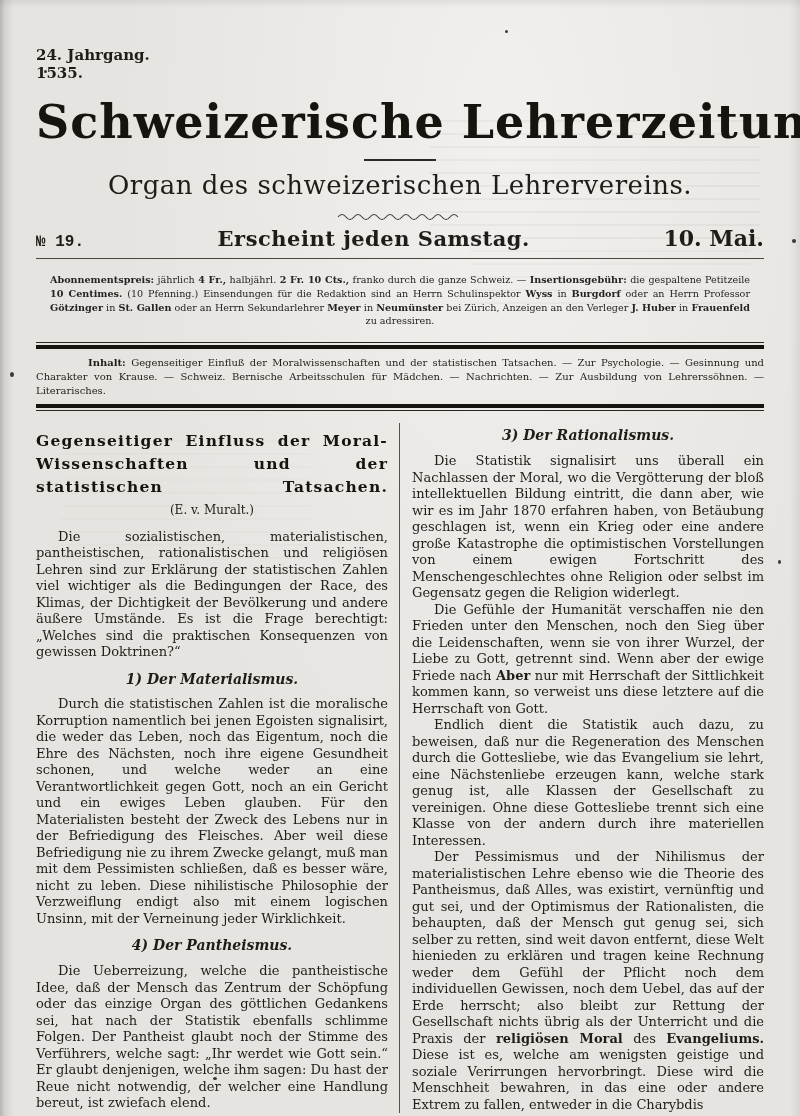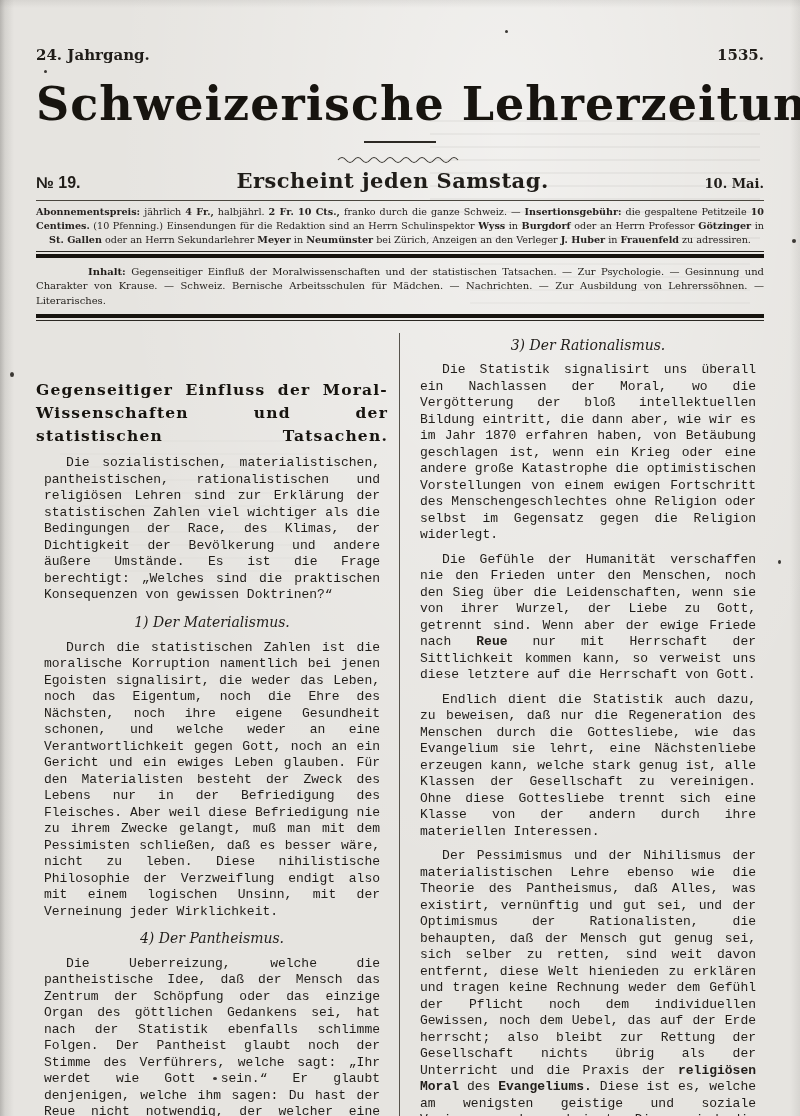--- a/index.html
+++ b/index.html
@@ -25,38 +25,38 @@
     background:repeating-linear-gradient(180deg, rgba(110,108,104,.12) 0 2px, rgba(0,0,0,0) 2px 13px);
     filter:blur(.4px);}
   .bleed.b1{left:430px;top:120px;width:330px;height:120px;}
   .bleed.b2{left:60px;top:440px;width:250px;height:140px;opacity:.25;}
   .bleed.b3{left:470px;top:250px;width:280px;height:60px;opacity:.4;}
 
   .speck{position:absolute;background:#3a3733;border-radius:50%;z-index:3;}
 
   
   .vol-row{display:flex;justify-content:space-between;align-items:baseline;
-    padding-top:46px;font-weight:bold;font-size:15px;}
+    padding-top:46px;font-weight:bold;font-size:15px;flex-direction:column;}
   .paper-title{margin:16px 0 0;text-align:center;font-weight:bold;
     font-size:46px;line-height:1.05;letter-spacing:1px;white-space:nowrap;
     font-family:"DejaVu Serif","Liberation Serif",serif;color:#17140f;}
   .short-rule{width:72px;border:0;border-top:2px solid #2c2924;margin:13px auto 0;}
   .subtitle{margin:9px 0 0;text-align:center;font-weight:normal;
     font-size:26px;letter-spacing:.5px;color:#201d19;}
   .wavy{display:block;margin:12px auto 2px;}
 
   .issue-row{display:flex;justify-content:space-between;align-items:baseline;
     margin-top:4px;font-weight:bold;}
-  .issue-no{font-size:17px;font-family:Liberation Sans, sans-serif;font-size:16px;}
+  .issue-no{font-size:17px;font-family:Liberation Mono, monospace;font-size:16px;}
   .frequency{font-size:21px;letter-spacing:.5px;}
-  .issue-date{font-size:13px;}
+  .issue-date{font-size:22px;}
 
   .thin-rule{border:0;border-top:1px solid #4a463f;margin:7px 0 4px;}
 
-  .small-print{margin:0;font-size:9.6px;line-height:1.42;text-align:justify;
+  .small-print{margin:14px;font-size:9.6px;line-height:1.42;text-align:justify;
     text-align-last:center;color:#262220;}
 
   .double-rule{margin-top:5px;}
   .double-rule .thin{border-top:1px solid #2b2823;}
   .double-rule .thick{border-top:4px solid #17140f;margin-top:2px;}
   .double-rule.flip .thick{margin-top:0;}
   .double-rule.flip .thin{margin-top:2px;}
 
   .inhalt{margin:7px 0 6px;font-size:10px;line-height:1.42;
     text-align:justify;text-indent:52px;color:#201d19;}
@@ -66,23 +66,23 @@
   .col{width:352px;font-size:13px;line-height:1.27;text-align:justify;
     hyphens:auto;color:#201d19;}
   .col.left{padding-right:11px;}
   .col.right{padding-left:12px;}
   .col-divider{width:1px;background:#57534c;align-self:stretch;}
 
   .article-title{margin:4px 0 0;font-size:15.5px;font-weight:bold;
     letter-spacing:1.2px;line-height:1.5;text-align:justify;text-align-last:justify;
     color:#17140f;}
   .byline{text-align:center;text-align-last:center;font-size:12px;margin:5px 0 10px;}
-  .col p{margin:8px;text-indent:1.7em;font-family:Liberation Mono, monospace;}
+  .col p{margin:0;text-indent:1.7em;}
   .sect-heading{margin:10px 0 8px;text-align:center;text-align-last:center;
-    font-style:italic;font-weight:normal;font-size:14px;text-indent:0;}
+    font-style:italic;font-weight:bold;font-size:14px;text-indent:0;}
 </style>
 </head>
 <body>
 
 <div class="page">
 
   <div class="bleed b1"></div>
   <div class="bleed b2"></div>
   <div class="bleed b3"></div>
 
@@ -98,20 +98,21 @@
     <header>
       <div class="vol-row">
         <span>24. Jahrgang.</span>
         <span>1535.</span>
       </div>
 
       <h1 class="paper-title">Schweizerische Lehrerzeitung.</h1>
 
       <hr class="short-rule">
 
+      <h2 class="subtitle">Organ des schweizerischen Lehrervereins.</h2>
 
       <svg class="wavy" width="128" height="9" viewBox="0 0 128 9">
         <path d="M2 5 q4 -5 8 0 t8 0 t8 0 t8 0 t8 0 t8 0 t8 0 t8 0 t8 0 t8 0 t8 0 t8 0 t8 0 t8 0 t8 0" fill="none" stroke="#3a3731" stroke-width="1.1"></path>
       </svg>
 
       <div class="issue-row">
         <span class="issue-no">№ 19.</span>
         <span class="frequency">Erscheint jeden Samstag.</span>
         <span class="issue-date">10. Mai.</span>
       </div>
@@ -130,33 +131,34 @@
       <div class="double-rule flip">
         <div class="thick"></div>
         <div class="thin"></div>
       </div>
     </header>
 
     <main class="columns">
 
       <section class="col left">
         <h3 class="article-title">Gegenseitiger Einfluss der Moral-Wissenschaften und der statistischen Tatsachen.</h3>
+        <div class="byline">(E. v. Muralt.)</div>
 
         <p>Die sozialistischen, materialistischen, pantheistischen, rationalistischen und religiösen Lehren sind zur Erklärung der statistischen Zahlen viel wichtiger als die Bedingungen der Race, des Klimas, der Dichtigkeit der Bevölkerung und andere äußere Umstände. Es ist die Frage berechtigt: „Welches sind die praktischen Konsequenzen von gewissen Doktrinen?“</p>
         <h4 class="sect-heading">1) Der Materialismus.</h4>
         <p>Durch die statistischen Zahlen ist die moralische Korruption namentlich bei jenen Egoisten signalisirt, die weder das Leben, noch das Eigentum, noch die Ehre des Nächsten, noch ihre eigene Gesundheit schonen, und welche weder an eine Verantwortlichkeit gegen Gott, noch an ein Gericht und ein ewiges Leben glauben. Für den Materialisten besteht der Zweck des Lebens nur in der Befriedigung des Fleisches. Aber weil diese Befriedigung nie zu ihrem Zwecke gelangt, muß man mit dem Pessimisten schließen, daß es besser wäre, nicht zu leben. Diese nihilistische Philosophie der Verzweiflung endigt also mit einem logischen Unsinn, mit der Verneinung jeder Wirklichkeit.</p>
         <h4 class="sect-heading">4) Der Pantheismus.</h4>
         <p>Die Ueberreizung, welche die pantheistische Idee, daß der Mensch das Zentrum der Schöpfung oder das einzige Organ des göttlichen Gedankens sei, hat nach der Statistik ebenfalls schlimme Folgen. Der Pantheist glaubt noch der Stimme des Verführers, welche sagt: „Ihr werdet wie Gott sein.“ Er glaubt denjenigen, welche ihm sagen: Du hast der Reue nicht notwendig, der welcher eine Handlung bereut, ist zwiefach elend.</p>
       </section>
 
       <div class="col-divider"></div>
 
       <section class="col right">
         <h4 class="sect-heading" style="margin-top:4px;">3) Der Rationalismus.</h4>
         <p>Die Statistik signalisirt uns überall ein Nachlassen der Moral, wo die Vergötterung der bloß intellektuellen Bildung eintritt, die dann aber, wie wir es im Jahr 1870 erfahren haben, von Betäubung geschlagen ist, wenn ein Krieg oder eine andere große Katastrophe die optimistischen Vorstellungen von einem ewigen Fortschritt des Menschengeschlechtes ohne Religion oder selbst im Gegensatz gegen die Religion widerlegt.</p>
-        <p>Die Gefühle der Humanität verschaffen nie den Frieden unter den Menschen, noch den Sieg über die Leidenschaften, wenn sie von ihrer Wurzel, der Liebe zu Gott, getrennt sind. Wenn aber der ewige Friede nach <b>Reue</b> nur mit Herrschaft der Sittlichkeit kommen kann, so verweist uns diese letztere auf die Herrschaft von Gott.</p>
+        <p>Die Gefühle der Humanität verschaffen nie den Frieden unter den Menschen, noch den Sieg über die Leidenschaften, wenn sie von ihrer Wurzel, der Liebe zu Gott, getrennt sind. Wenn aber der ewige Friede nach <b>Aber</b> nur mit Herrschaft der Sittlichkeit kommen kann, so verweist uns diese letztere auf die Herrschaft von Gott.</p>
         <p>Endlich dient die Statistik auch dazu, zu beweisen, daß nur die Regeneration des Menschen durch die Gottesliebe, wie das Evangelium sie lehrt, eine Nächstenliebe erzeugen kann, welche stark genug ist, alle Klassen der Gesellschaft zu vereinigen. Ohne diese Gottesliebe trennt sich eine Klasse von der andern durch ihre materiellen Interessen.</p>
         <p>Der Pessimismus und der Nihilismus der materialistischen Lehre ebenso wie die Theorie des Pantheismus, daß Alles, was existirt, vernünftig und gut sei, und der Optimismus der Rationalisten, die behaupten, daß der Mensch gut genug sei, sich selber zu retten, sind weit davon entfernt, diese Welt hienieden zu erklären und tragen keine Rechnung weder dem Gefühl der Pflicht noch dem individuellen Gewissen, noch dem Uebel, das auf der Erde herrscht; also bleibt zur Rettung der Gesellschaft nichts übrig als der Unterricht und die Praxis der <b>religiösen Moral</b> des <b>Evangeliums.</b> Diese ist es, welche am wenigsten geistige und soziale Verirrungen hervorbringt. Diese wird die Menschheit bewahren, in das eine oder andere Extrem zu fallen, entweder in die Charybdis</p>
       </section>
 
     </main>
   </div>
 </div>
 
 </body></html>

